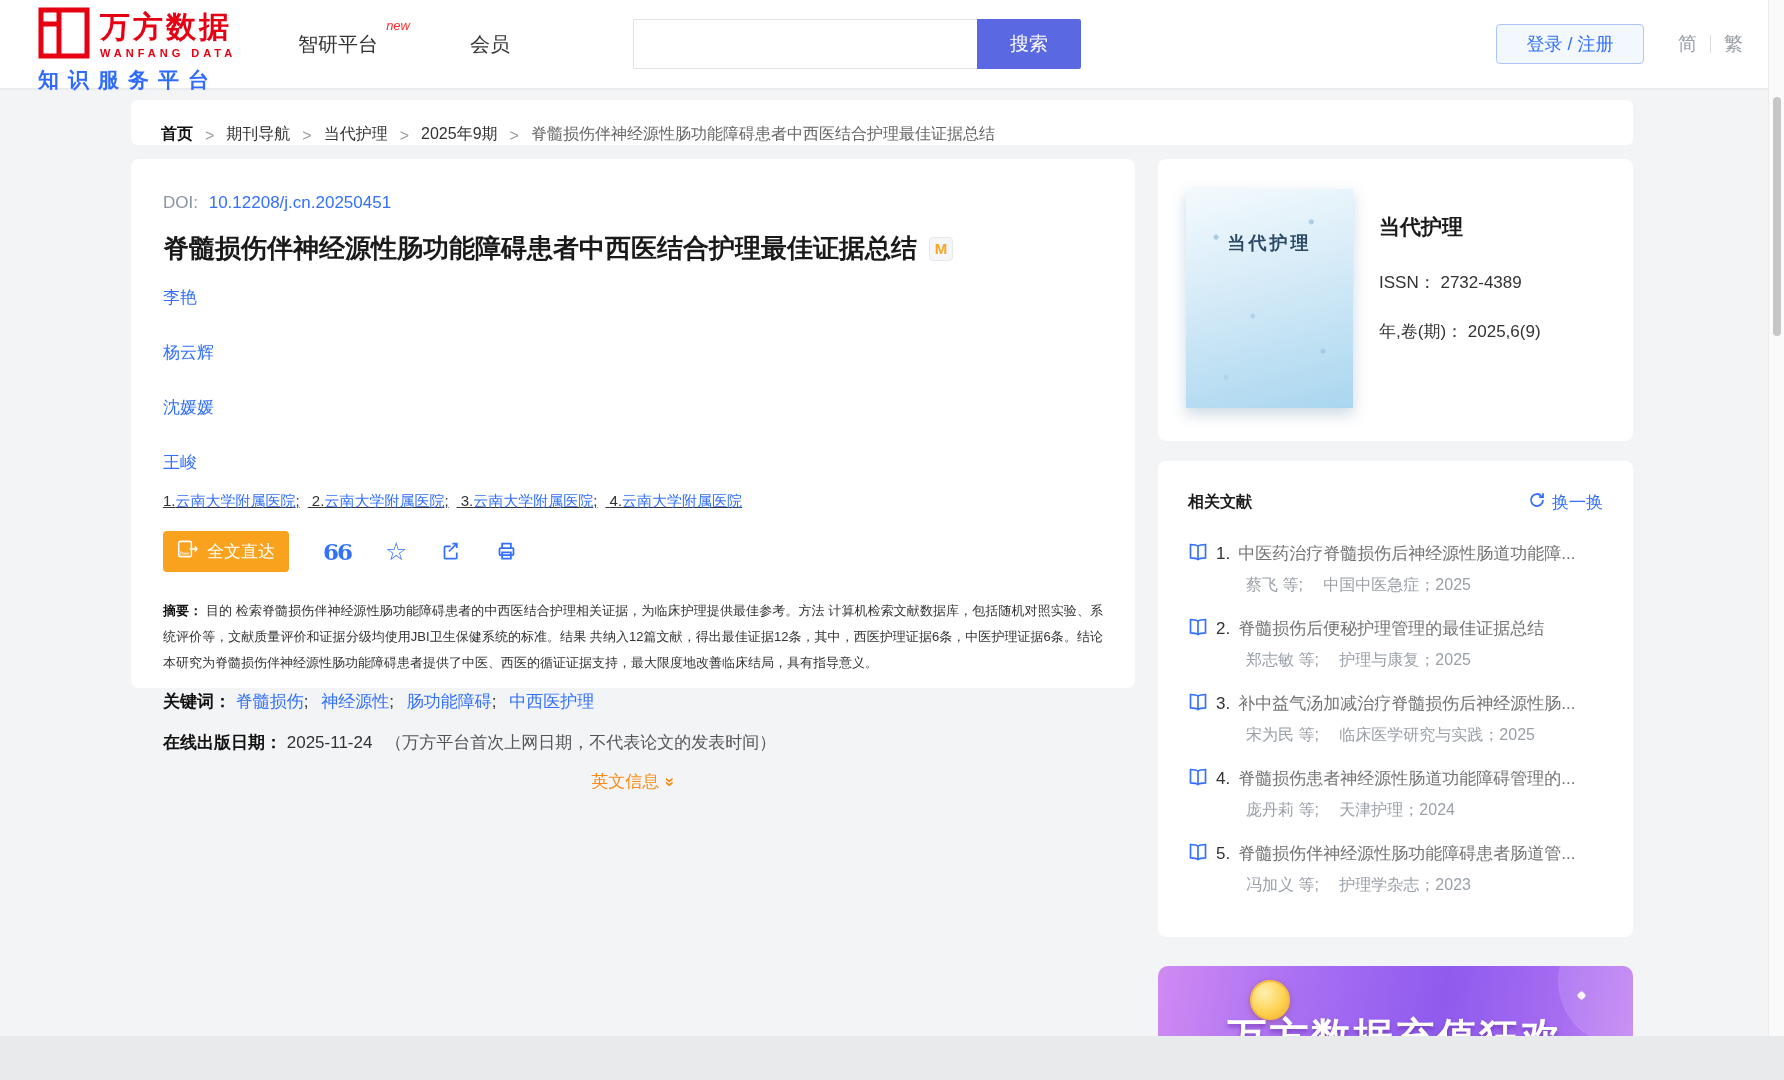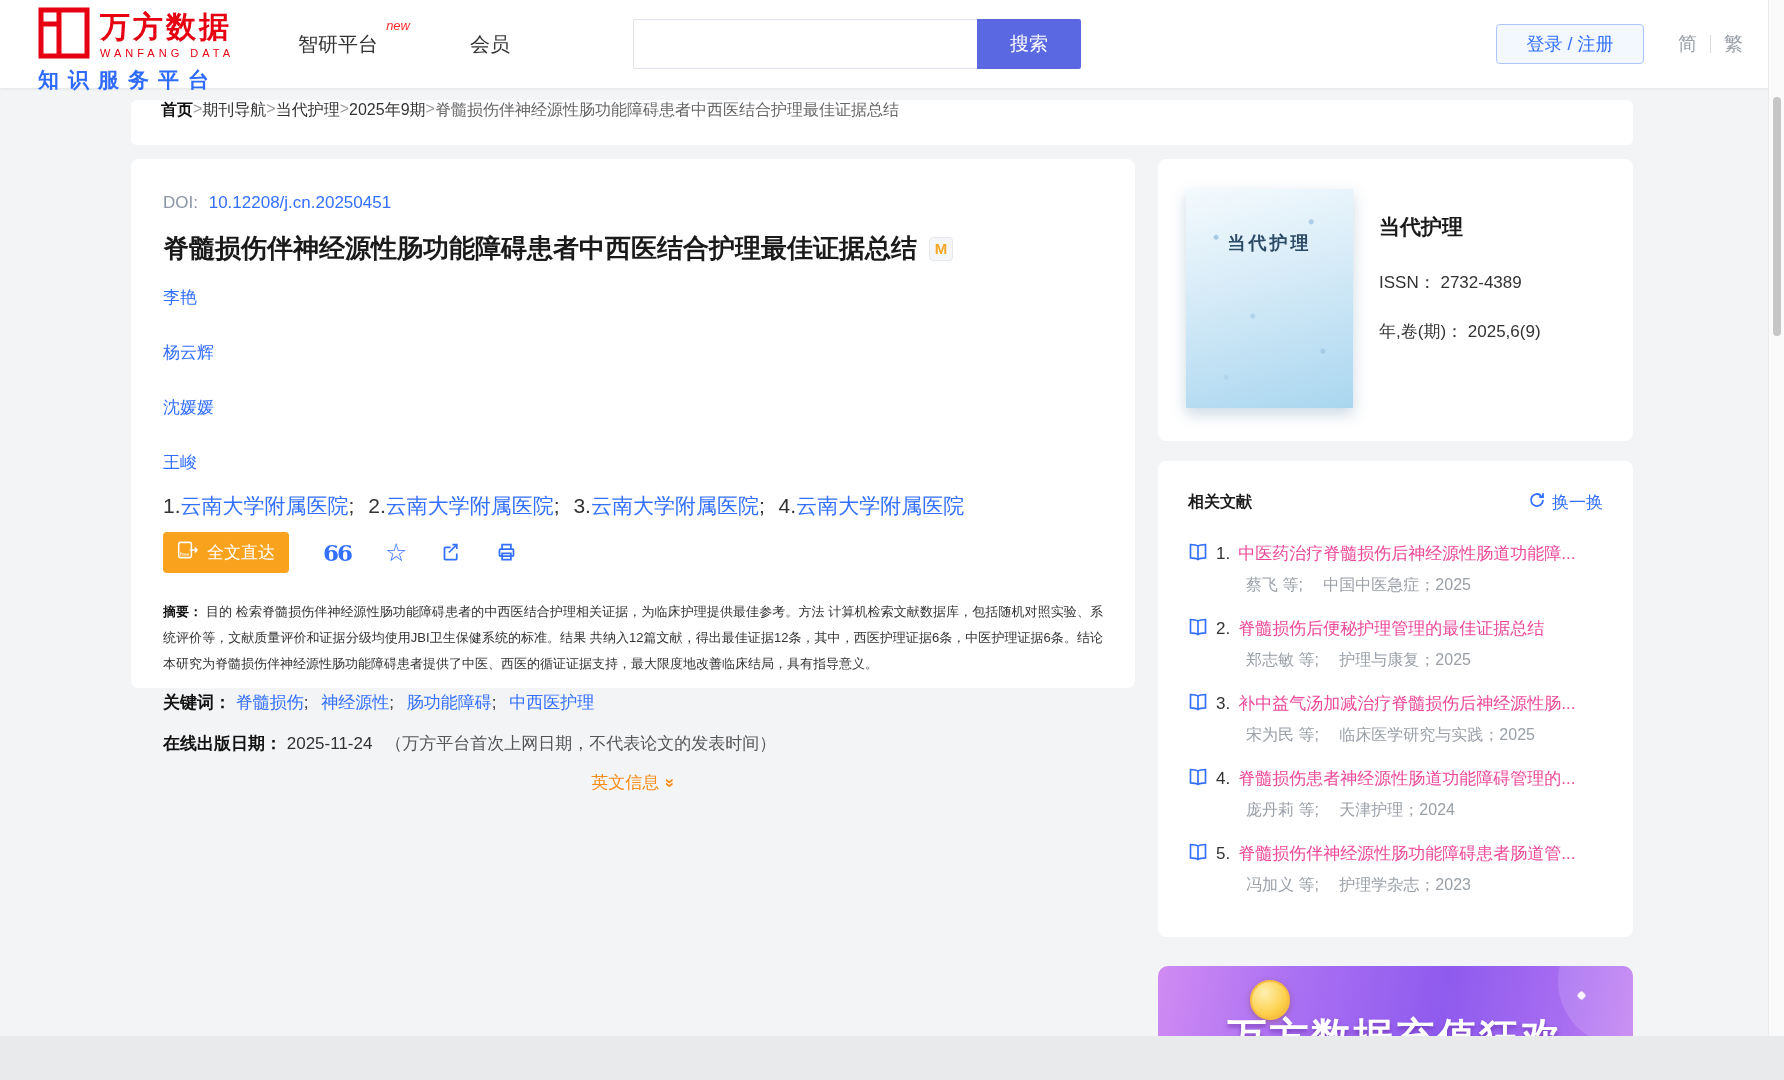--- a/index.html
+++ b/index.html
@@ -12,21 +12,21 @@
   }
   a { text-decoration:none; cursor:pointer; }
 
   
   .topbar { position:absolute; top:0; left:0; width:1784px; height:88px; background:#fff;
             box-shadow:0 1px 3px rgba(0,0,0,.07); z-index:5; }
   .logo { position:absolute; left:38px; top:7px; cursor:pointer; }
   .logo-row { display:flex; align-items:center; gap:10px; }
   .brand-col { display:flex; flex-direction:column; }
   .brand-cn { font-size:30px; font-weight:bold; color:#e60012; letter-spacing:3px; line-height:1.05; }
-  .brand-en { font-size:11px; color:#e60012; letter-spacing:4px; margin-top:4px; font-weight:normal; }
+  .brand-en { font-size:11px; color:#e60012; letter-spacing:4px; margin-top:4px; font-weight:bold; }
   .tagline { margin-top:3px; font-size:21px; color:#2f6bff; letter-spacing:9px; font-weight:bold; }
 
   .nav { position:absolute; left:298px; top:0; height:88px; display:flex; align-items:center; gap:92px; }
   .nav-item { font-size:20px; color:#333; cursor:pointer; position:relative; white-space:nowrap; }
   .badge-new { position:absolute; top:-13px; right:-32px; color:#ff2d2d; font-size:13px; font-style:italic; }
 
   .search-wrap { position:absolute; left:633px; top:19px; display:flex; }
   .search-input { width:344px; height:50px; border:1px solid #dfe2e8; border-right:none; padding:0 14px;
                   font-size:17px; outline:none; border-radius:2px 0 0 2px; background:#fff; }
   .search-btn { width:104px; height:50px; background:#5a68e2; color:#fff; font-size:19px; border:none;
@@ -36,40 +36,40 @@
                border-radius:4px; background:#f3f8ff; color:#3370ff; font-size:18px;
                display:flex; align-items:center; justify-content:center; cursor:pointer; white-space:nowrap; }
 
   .lang { position:absolute; left:1678px; top:0; height:88px; display:flex; align-items:center; gap:13px;
           font-size:19px; color:#9aa0a8; }
   .lang-item { cursor:pointer; }
   .lang-divider { width:1px; height:18px; background:#ddd; }
 
   
   .breadcrumb { position:absolute; left:131px; top:100px; width:1502px; height:45px; background:#fff;
-                border-radius:6px; display:flex; align-items:flex-start; padding:0 30px; font-size:16px;
-                white-space:nowrap; overflow:hidden; }
+                border-radius:6px; display:flex; align-items:flex-end; padding:0 30px; font-size:16px;
+                gap:12px; white-space:nowrap; overflow:hidden; }
   .bc-home { color:#111; font-weight:bold; }
   .bc-link { color:#333; }
   .bc-sep { color:#999; }
   .bc-current { color:#666; overflow:hidden; text-overflow:ellipsis; }
 
   
   .article-card { position:absolute; left:131px; top:159px; width:1004px; height:529px; background:#fff;
                   border-radius:8px; padding:34px 32px 0; }
   .doi-row { font-size:17px; color:#8a94a6; margin-bottom:20px; }
   .doi-link { color:#3370ff; margin-left:6px; }
   .article-title { font-size:26px; font-weight:bold; color:#1a1a1a; display:flex; align-items:center;
                    gap:12px; margin-bottom:22px; line-height:1.2; }
   .m-badge { width:24px; height:24px; flex:0 0 24px; border-radius:4px; background:#f5f6f8;
              border:1px solid #e6e8eb; color:#f5a623; font-size:15px; font-weight:bold;
              display:flex; align-items:center; justify-content:center; }
   .authors-row { display:flex; gap:32px; font-size:17px; margin-bottom:18px;flex-direction:column; }
   .author-link { color:#3370ff; }
-  .affil-row { font-size:21px; color:#333; margin-bottom:12px; }
+  .affil-row { font-size:15px; color:#333; margin-bottom:20px;text-decoration:underline; }
   .affil-link { color:#3370ff; }
   .affil-sep { margin-right:8px; }
   .toolbar { display:flex; align-items:center; gap:34px; margin-bottom:26px; }
   .fulltext-btn { display:inline-flex; align-items:center; gap:8px; background:#f9a21d; color:#fff;
                   font-size:17px; padding:8px 14px; border-radius:4px; border:none; cursor:pointer; }
   .quote-icon { font-family:"DejaVu Serif",serif; font-weight:bold; font-size:23px; color:#3370ff;
                 letter-spacing:-2px; cursor:pointer; }
   .star-icon { font-size:25px; color:#3370ff; cursor:pointer; line-height:1; }
   .tool-icon { display:inline-flex; cursor:pointer; }
   .abstract { font-size:13px; color:#333; line-height:2.0; margin-bottom:14px; text-align:justify; }
@@ -104,21 +104,21 @@
 
   
   .related-card { position:absolute; left:1158px; top:461px; width:475px; height:476px; background:#fff;
                   border-radius:8px; padding:30px 30px 0; overflow:hidden; }
   .related-header { display:flex; justify-content:space-between; align-items:center; margin-bottom:28px; }
   .related-title { font-size:16px; font-weight:bold; color:#1a1a1a; }
   .refresh-link { display:flex; align-items:center; gap:6px; color:#3370ff; font-size:17px; cursor:pointer; }
   .rel-item { margin-bottom:21px; }
   .rel-top { display:flex; align-items:center; gap:8px; }
   .rel-idx { font-size:17px; color:#333; flex:0 0 auto; }
-  .rel-title { font-size:17px; color:#ec4899; white-space:nowrap; overflow:hidden; text-overflow:ellipsis;
+  .rel-title { font-size:17px; color:#737373; white-space:nowrap; overflow:hidden; text-overflow:ellipsis;
                max-width:350px; display:inline-block; }
   .rel-meta { margin-top:10px; padding-left:58px; font-size:16px; color:#9aa0a8; white-space:nowrap; }
   .rel-source { margin-left:16px; }
 
   
   .promo-banner { position:absolute; left:1158px; top:966px; width:475px; height:160px; border-radius:10px;
     overflow:hidden; cursor:pointer;
     background:linear-gradient(100deg,#d08bf2 0%,#aa70f3 28%,#8f5bee 58%,#a76df1 82%,#c883f1 100%); }
   .banner-title { position:relative; text-align:center; margin-top:44px; font-size:39px; font-weight:bold;
     color:#fff; letter-spacing:3px; text-shadow:0 3px 4px rgba(90,30,150,.55); z-index:2; }

